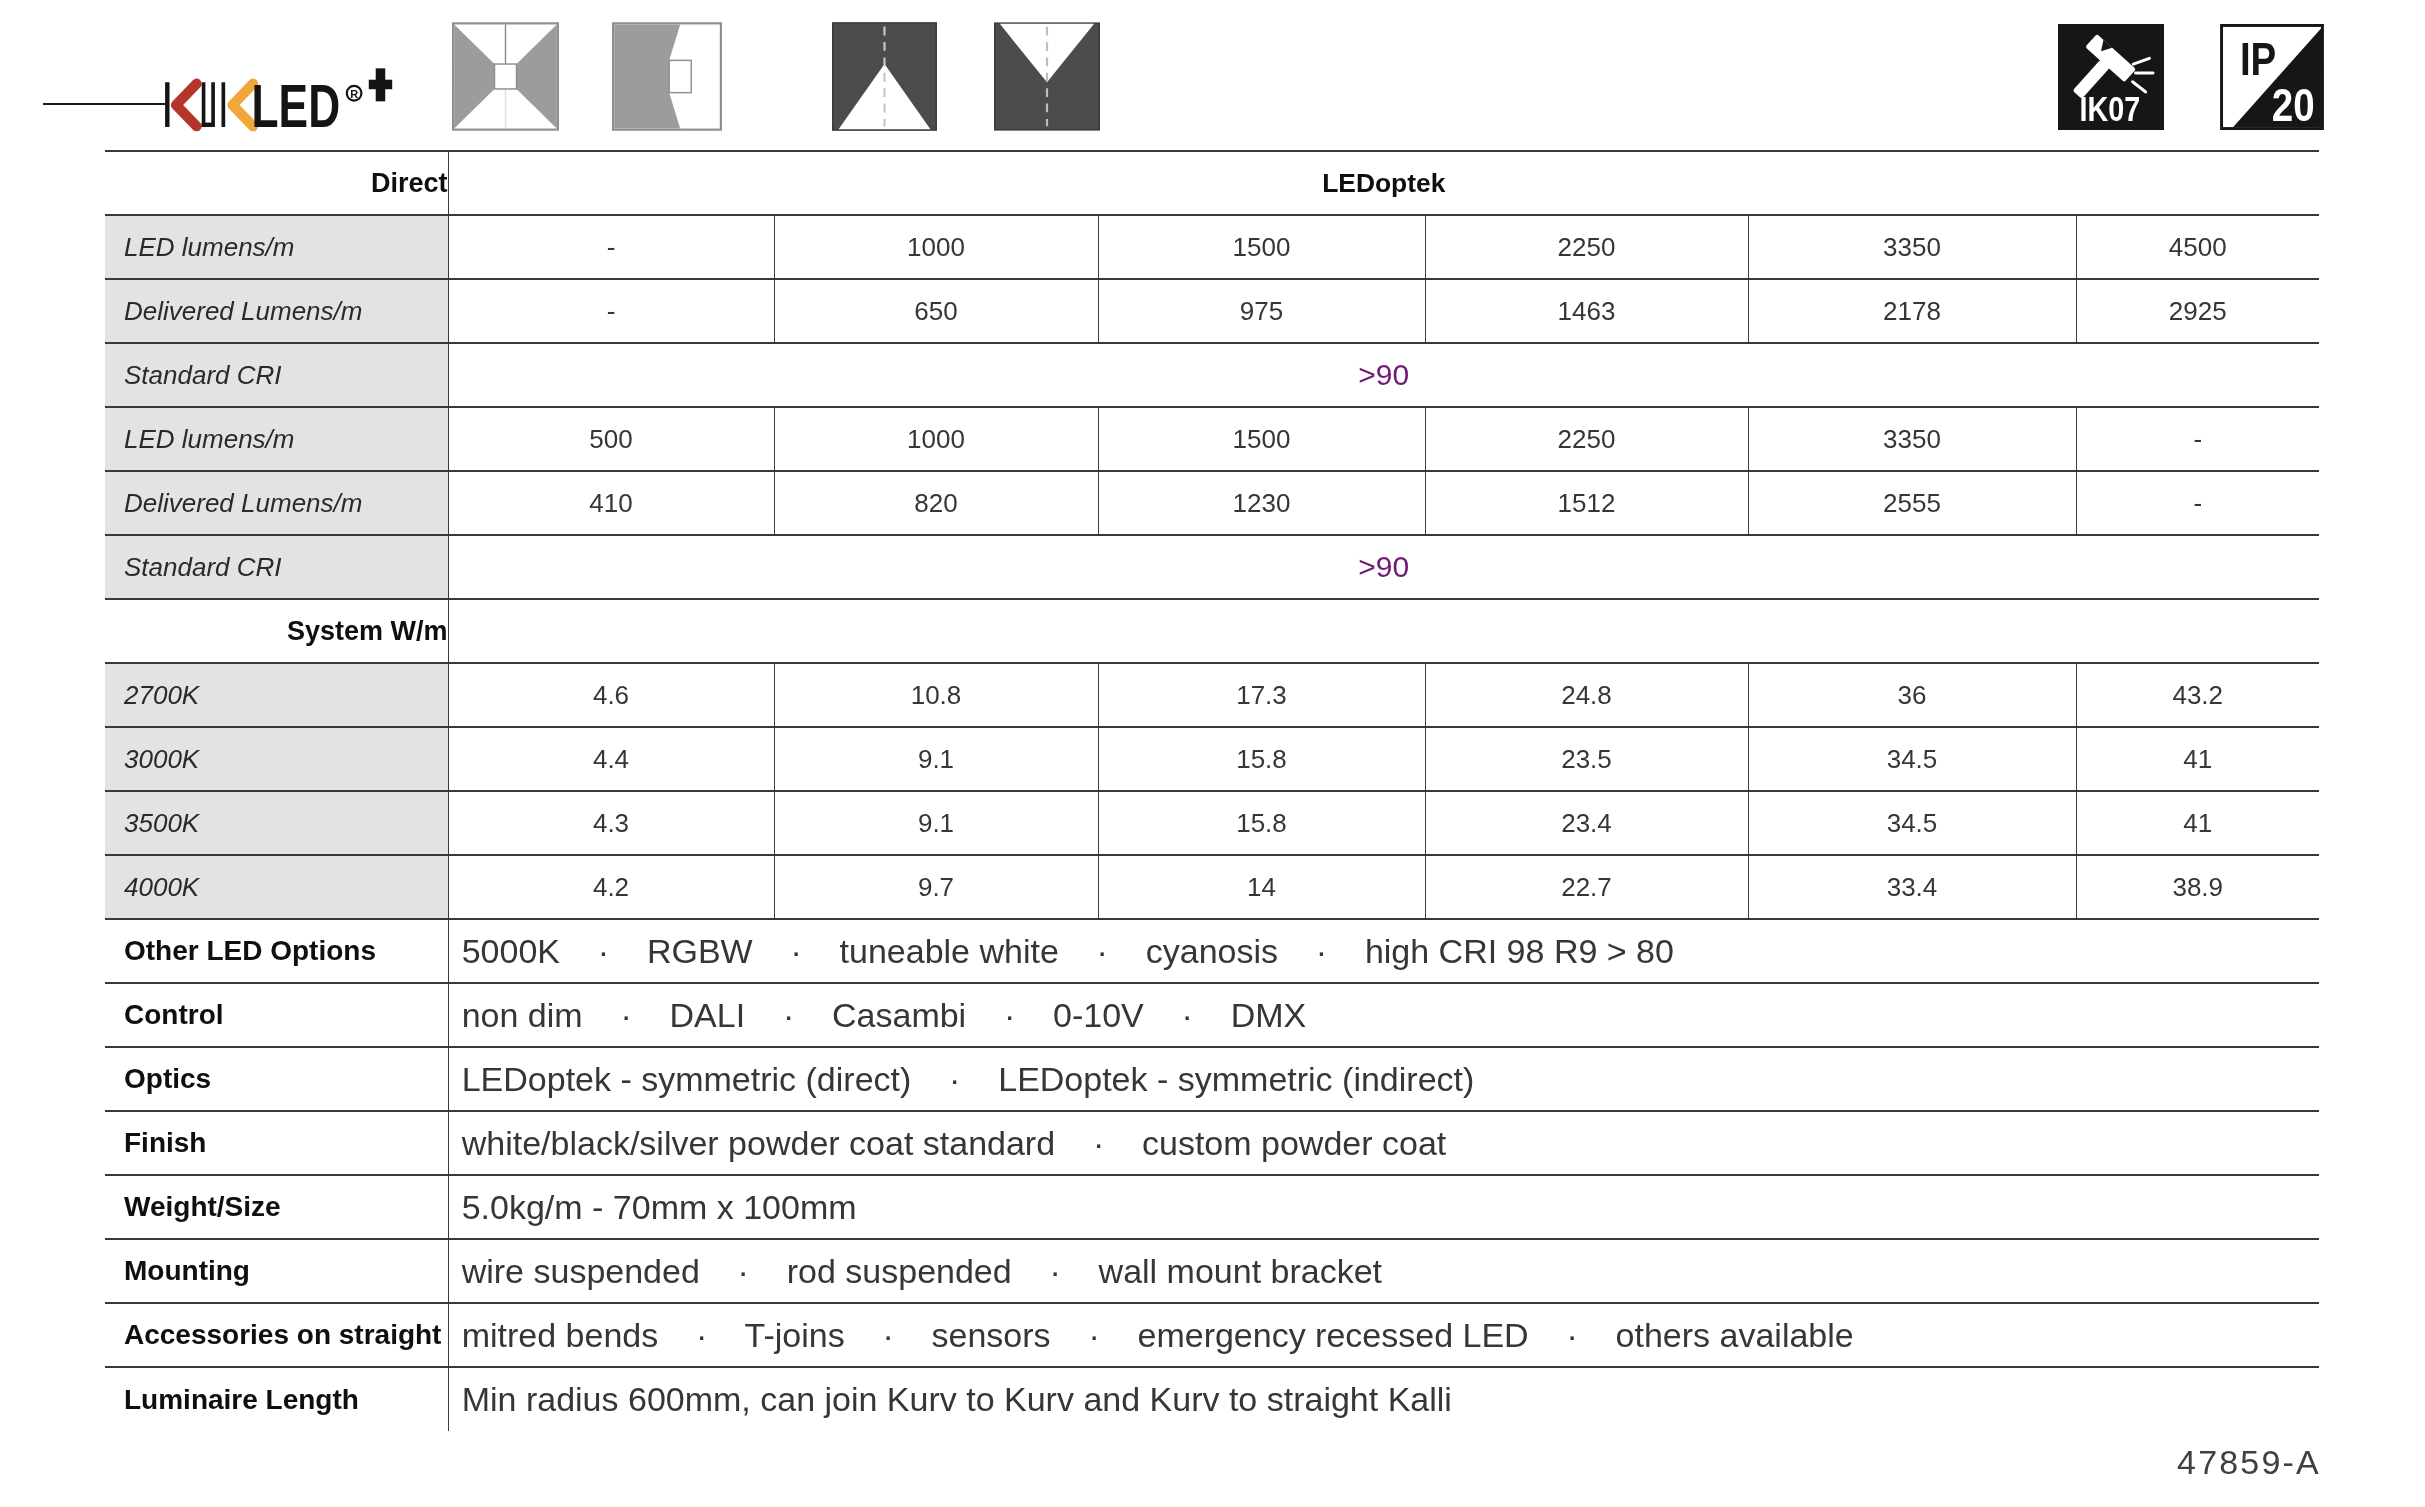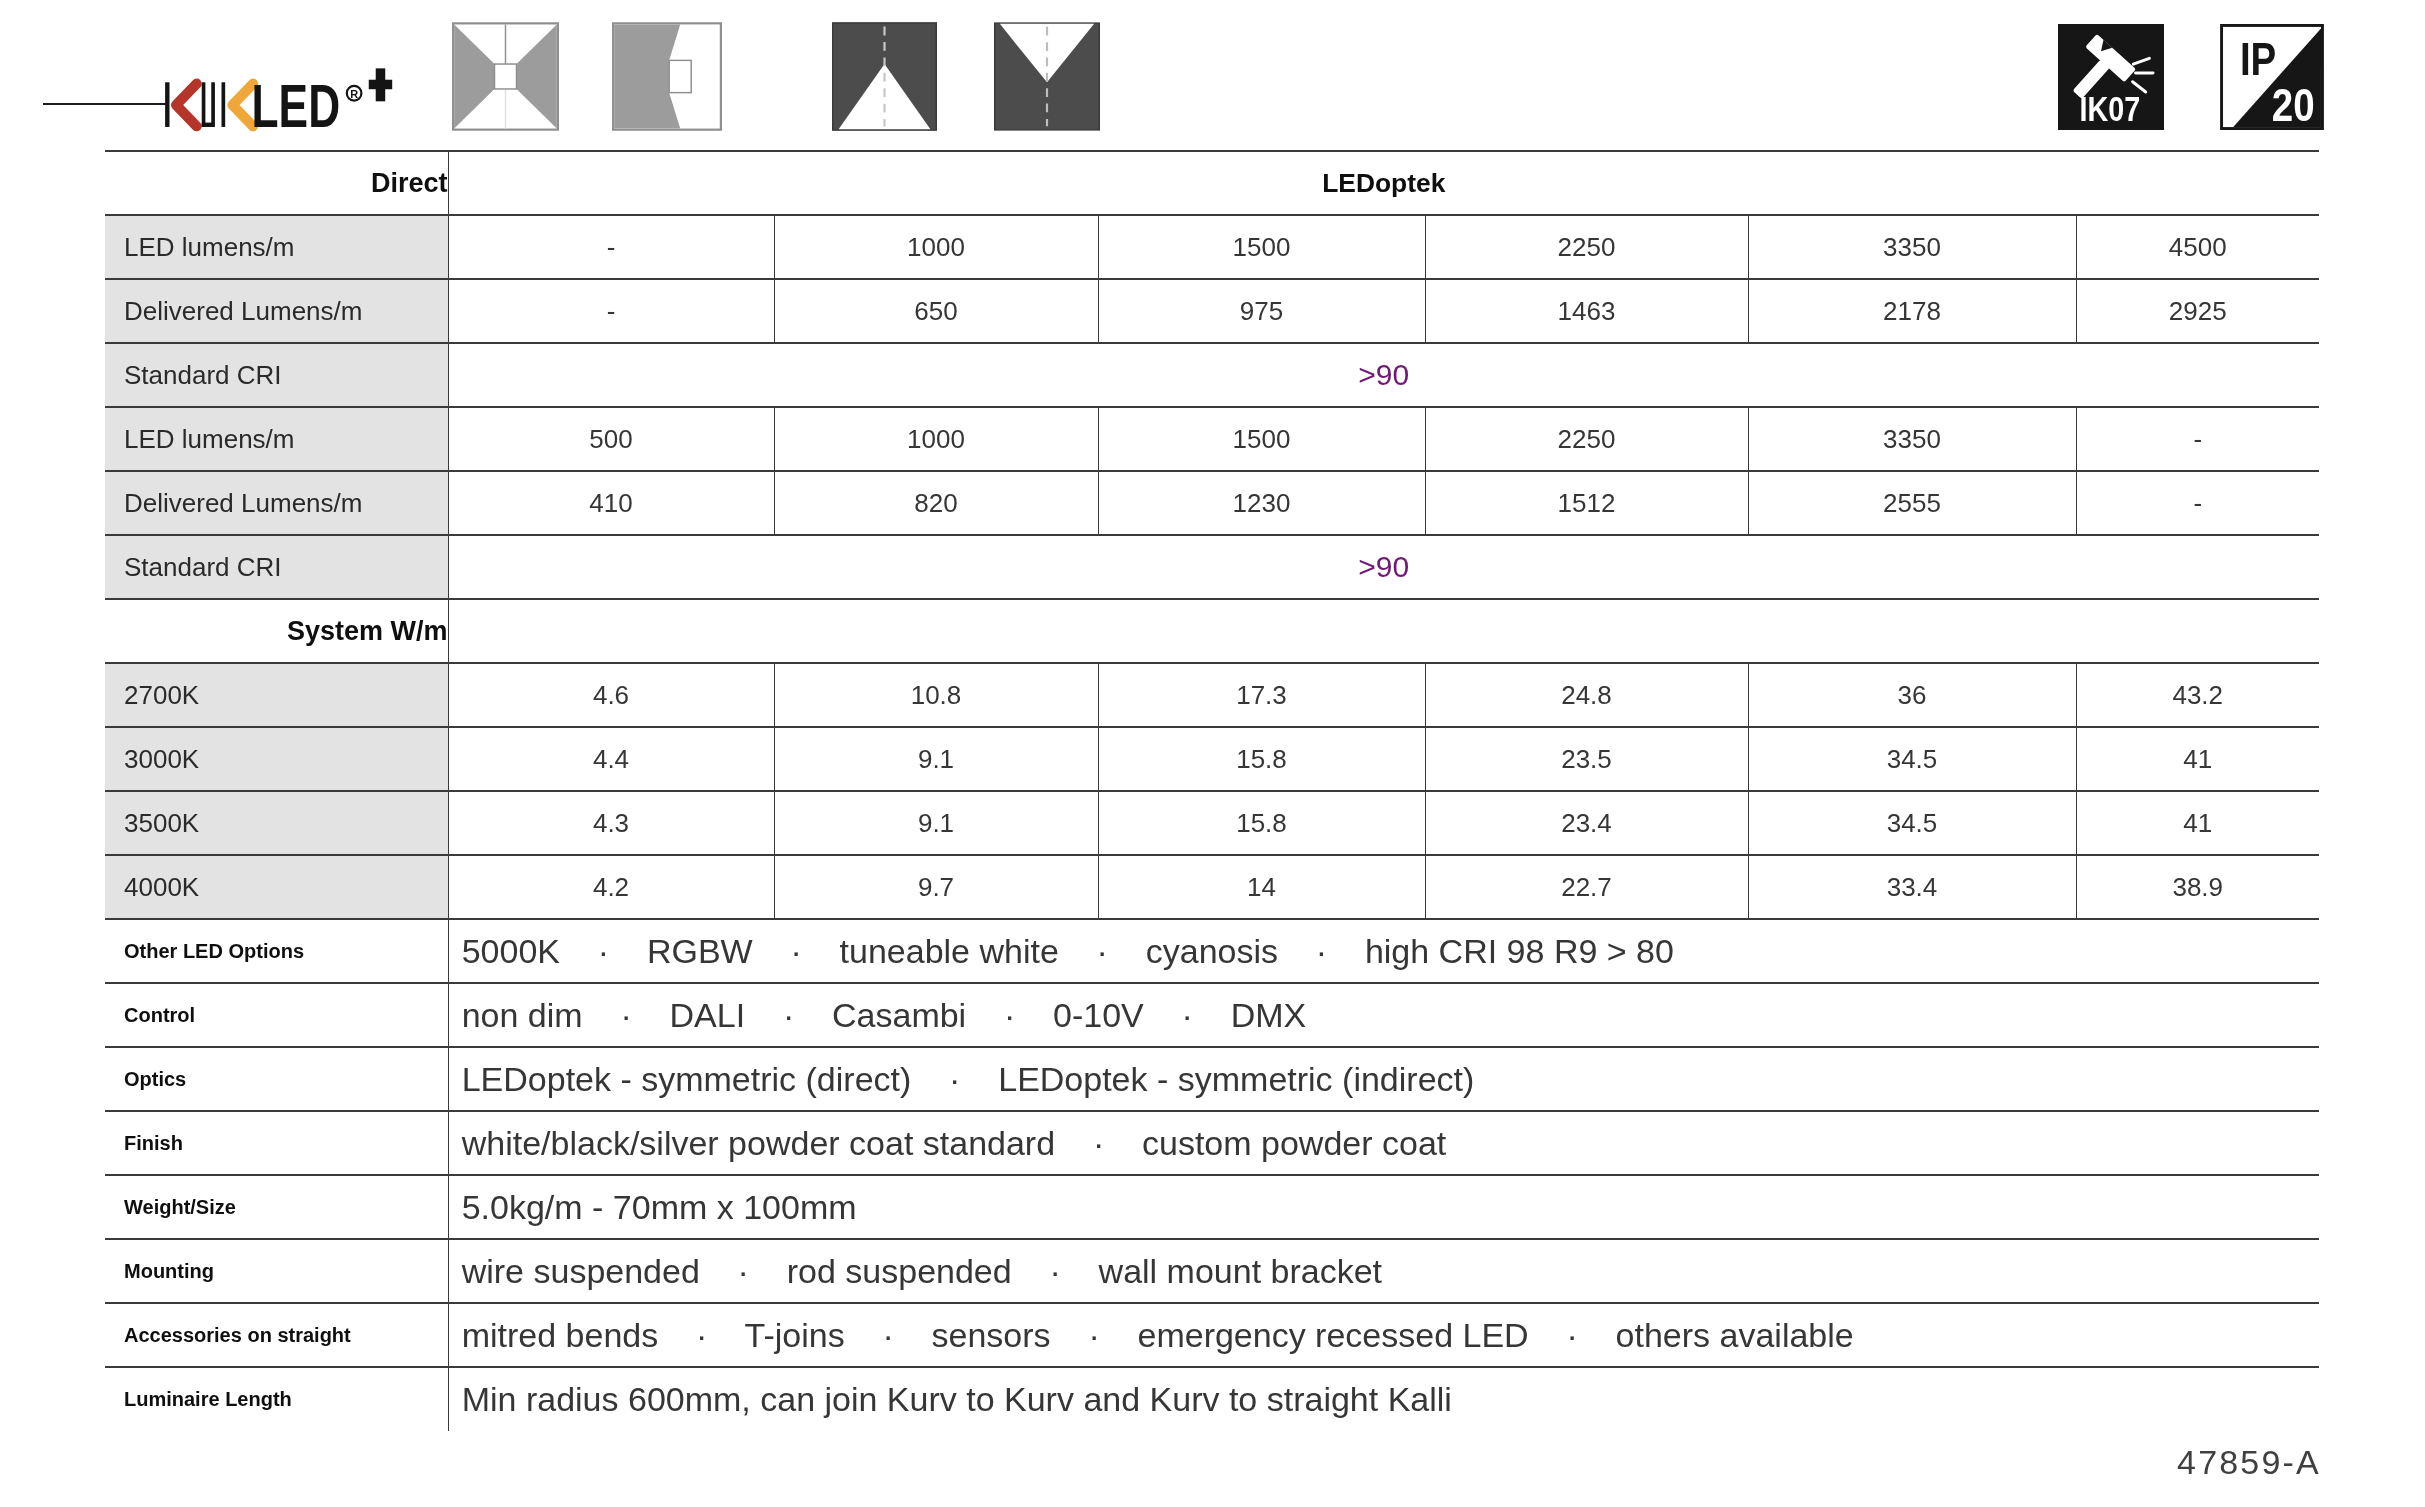--- a/index.html
+++ b/index.html
@@ -10,22 +10,22 @@
   
   .logo-rule { position:absolute; left:43px; top:103px; width:123px; height:2.2px; background:#1c1c1c; }
   .logo-svg { position:absolute; left:138px; top:50px; }
   .photometric { position:absolute; top:22px; }
   .badge { position:absolute; top:23.5px; }
 
   
   table.spec { position:absolute; left:105px; top:150px; width:2214px; border-collapse:collapse; table-layout:fixed; }
   table.spec td { height:64px; vertical-align:middle; border-top:2.2px solid #3a3a3a; }
   td.sec-lbl   { background:#fff; font-weight:bold; font-size:27px; color:#0f0f0f; padding-left:19px; border-right:1.5px solid #3a3a3a;text-align:right; }
-  td.row-lbl   { background:#e3e3e3; font-size:26px; color:#2a2a2a; padding-left:19px; border-right:1.5px solid #3a3a3a; }
-  td.spec-lbl  { background:#fff; font-weight:bold; font-size:20px; color:#0f0f0f; padding-left:19px; border-right:1.5px solid #3a3a3a; }
+  td.row-lbl   { background:#e3e3e3; font-size:26px; color:#2a2a2a; padding-left:19px; border-right:1.5px solid #3a3a3a;font-style:italic; }
+  td.spec-lbl  { background:#fff; font-weight:bold; font-size:28px; color:#0f0f0f; padding-left:19px; border-right:1.5px solid #3a3a3a; }
   td.val       { background:#fff; text-align:center; font-size:26px; color:#363636; border-left:1.5px solid #3a3a3a; }
   td.val:first-of-type { border-left:none; }
   td.sec-hdr   { background:#fff; text-align:center; font-weight:bold; font-size:26.4px; color:#0f0f0f; }
   td.cri-val   { background:#fff; text-align:center; font-size:30px; color:#701a75; }
   td.spec-val  { background:#fff; font-size:34px; color:#363636; padding-left:13.2px; white-space:pre; }
 
   .doc-number { position:absolute; left:2097px; top:1443px; width:224px; text-align:right;
                 font-size:34px; letter-spacing:2.2px; color:#404040; }
 </style>
 </head>

